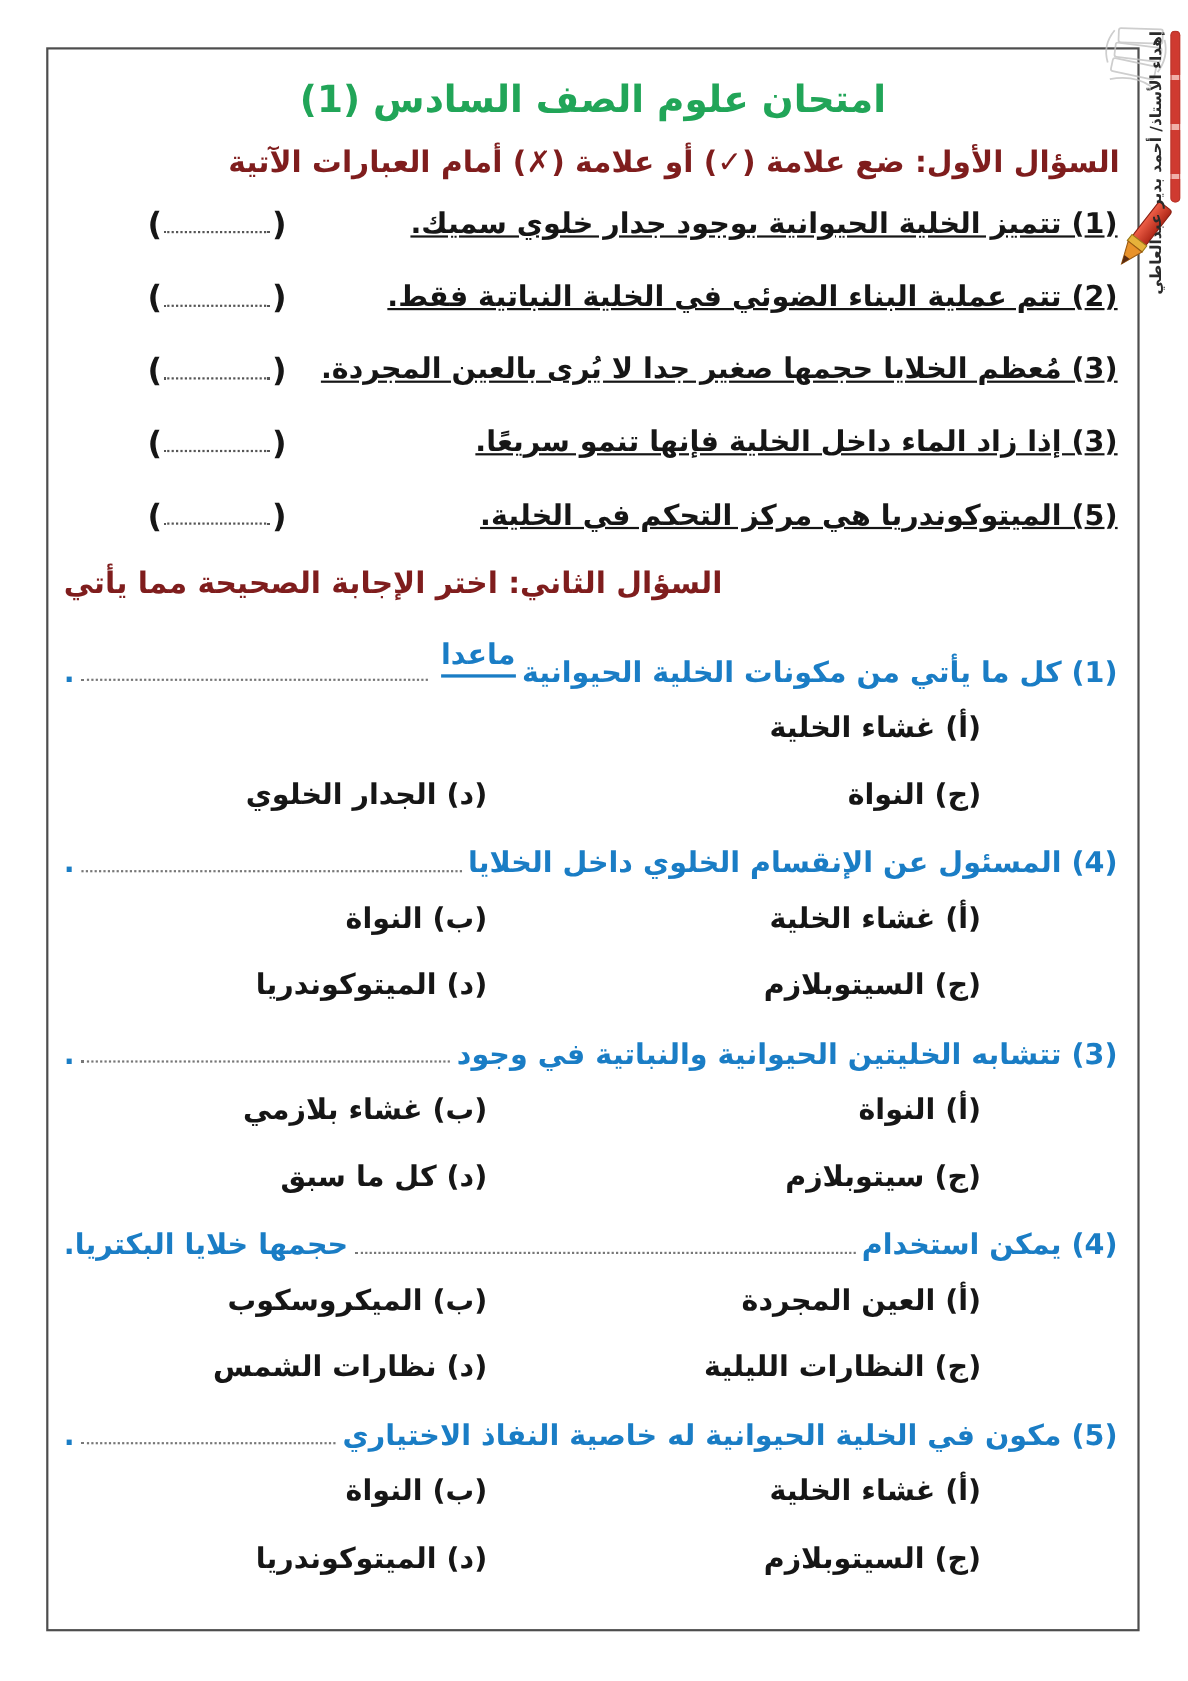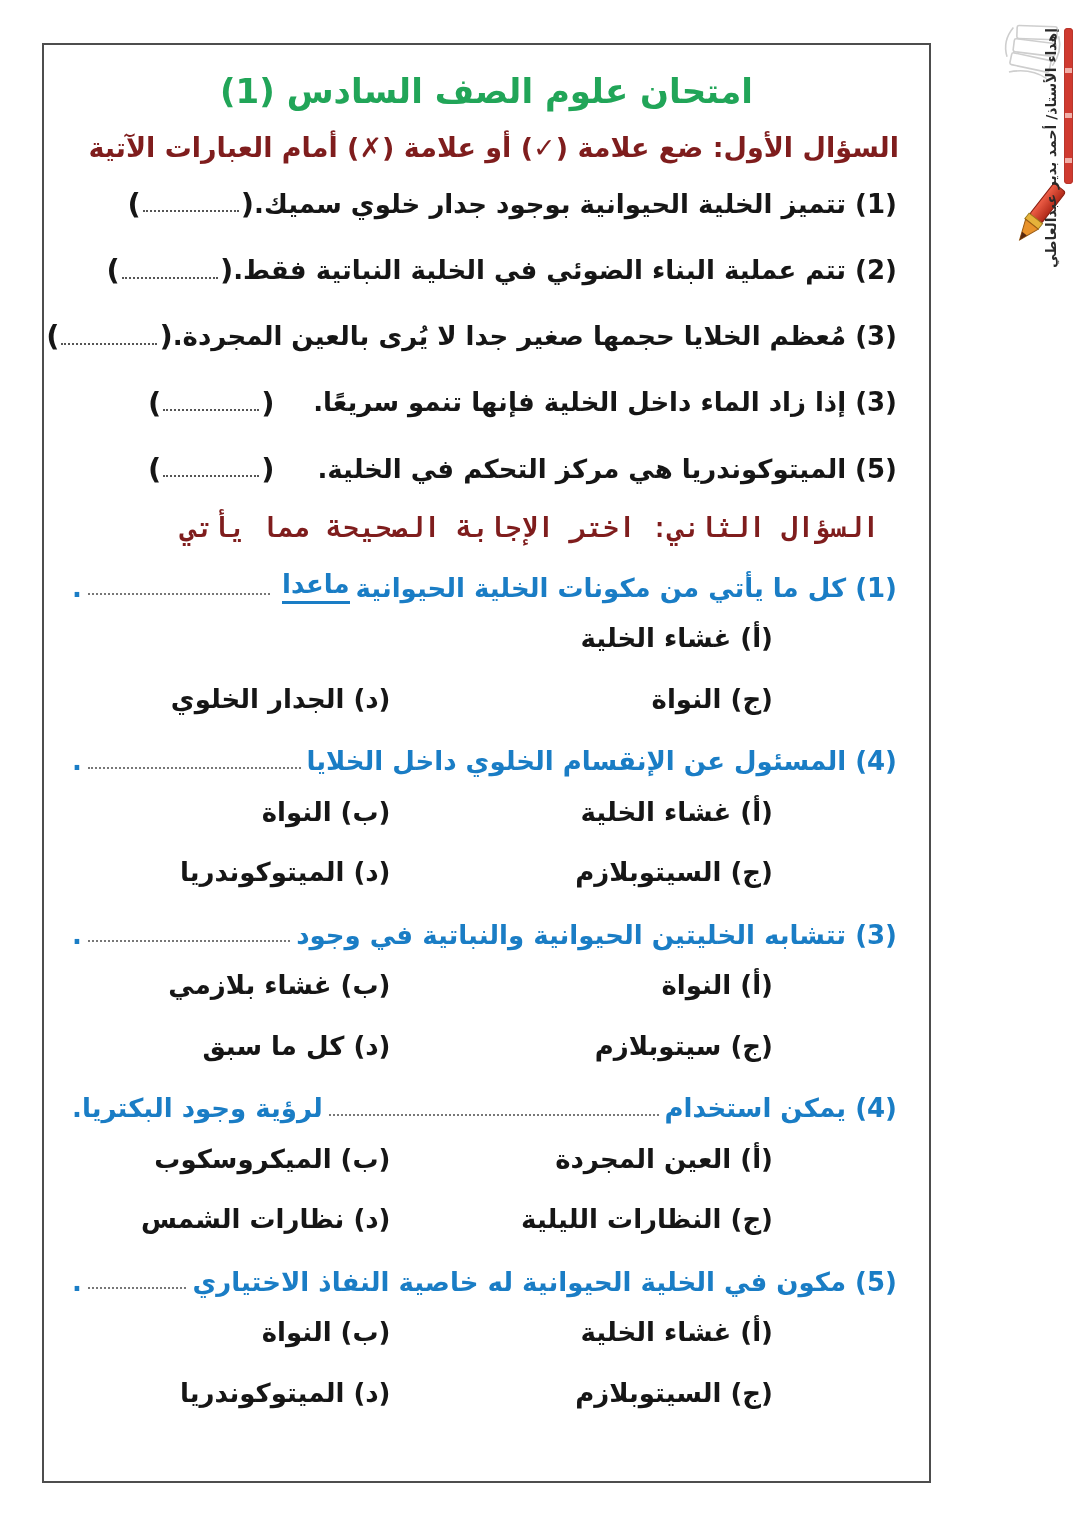--- a/index.html
+++ b/index.html
@@ -8,51 +8,51 @@
     width:1080px;height:1528px;
     background:#ffffff;
     direction:rtl;
     font-family:"DejaVu Sans",sans-serif;
     font-weight:bold;
     color:#161616;
     overflow:hidden;
   }
   .frame{
     position:absolute;top:43px;left:42px;
-    width:889px;height:1440px;
+    width:994px;height:1440px;
     border:2px solid #4d4d4d;
     box-sizing:border-box;
-    padding:0 28px;
+    padding:0 14px;
     overflow:hidden;
   }
   .title{
     margin-top:26px;
     text-align:center;
     font-size:34px;
     color:#21a558;
   }
   .h-red{color:#7f1d1d;font-size:27px;line-height:1.55;}
   .h-red.s1{margin:16px 2px 2px 0;}
-  .h-red.s2{margin:8px 22px 0 0;text-align:right;font-family:Liberation Mono, monospace;}
+  .h-red.s2{margin:8px 22px 0 0;text-align:left;}
   .stmt-row{
     display:flex;justify-content:space-between;align-items:center;
     padding:15px 4px 15px 76px;
     font-size:26px;line-height:1.25;
   }
-  .stmt-text{white-space:nowrap;}
+  .stmt-text{white-space:nowrap;text-decoration:underline;}
   .blank{display:flex;align-items:center;font-size:29px;flex-shrink:0;}
   .bdots{width:96px;height:15px;border-bottom:2px dotted #555;margin:0 2px;}
   .qline{
     display:flex;align-items:flex-end;
     color:#1a7dc5;
     font-size:26px;line-height:1.25;
     padding:16px 4px 4px 0;
   }
   .qtext{white-space:nowrap;}
-  .qunder{border-bottom:3px solid #1a7dc5;margin:0 6px;padding-bottom:1px;}
+  .qunder{border-bottom:3px solid #1a7dc5;margin:12px 6px;padding-bottom:1px;}
   .qdots{flex:1 1 30px;height:0;border-bottom:2px dotted #777;margin:0 6px 9px 6px;}
   .opt-row{display:flex;font-size:26px;line-height:1.25;padding:14px 0;}
   .opt{white-space:nowrap;}
   .opt.c1{flex:0 0 50%;box-sizing:border-box;padding-right:128px;}
   .opt.c2{flex:1 1 auto;box-sizing:border-box;padding-right:96px;}
   .footer{position:absolute;left:100px;top:1556px;font-size:24px;color:#111;}
   .dedication{
     position:absolute;left:932px;top:139px;
     width:240px;height:18px;
     transform:rotate(-90deg);
@@ -171,21 +171,21 @@
       <div class="opt-row">
         <div class="opt c1">(ج) سيتوبلازم</div>
         <div class="opt c2">(د) كل ما سبق</div>
       </div>
     </div>
 
     <div class="qblock">
       <div class="qline">
         <span class="qtext">(4) يمكن استخدام</span>
         <span class="qdots"></span>
-        <span class="qtext">لرؤية وجود البكتريا.</span>
+        <span class="qtext">حجمها خلايا البكتريا.</span>
       </div>
       <div class="opt-row">
         <div class="opt c1">(أ) العين المجردة</div>
         <div class="opt c2">(ب) الميكروسكوب</div>
       </div>
       <div class="opt-row">
         <div class="opt c1">(ج) النظارات الليلية</div>
         <div class="opt c2">(د) نظارات الشمس</div>
       </div>
     </div>

